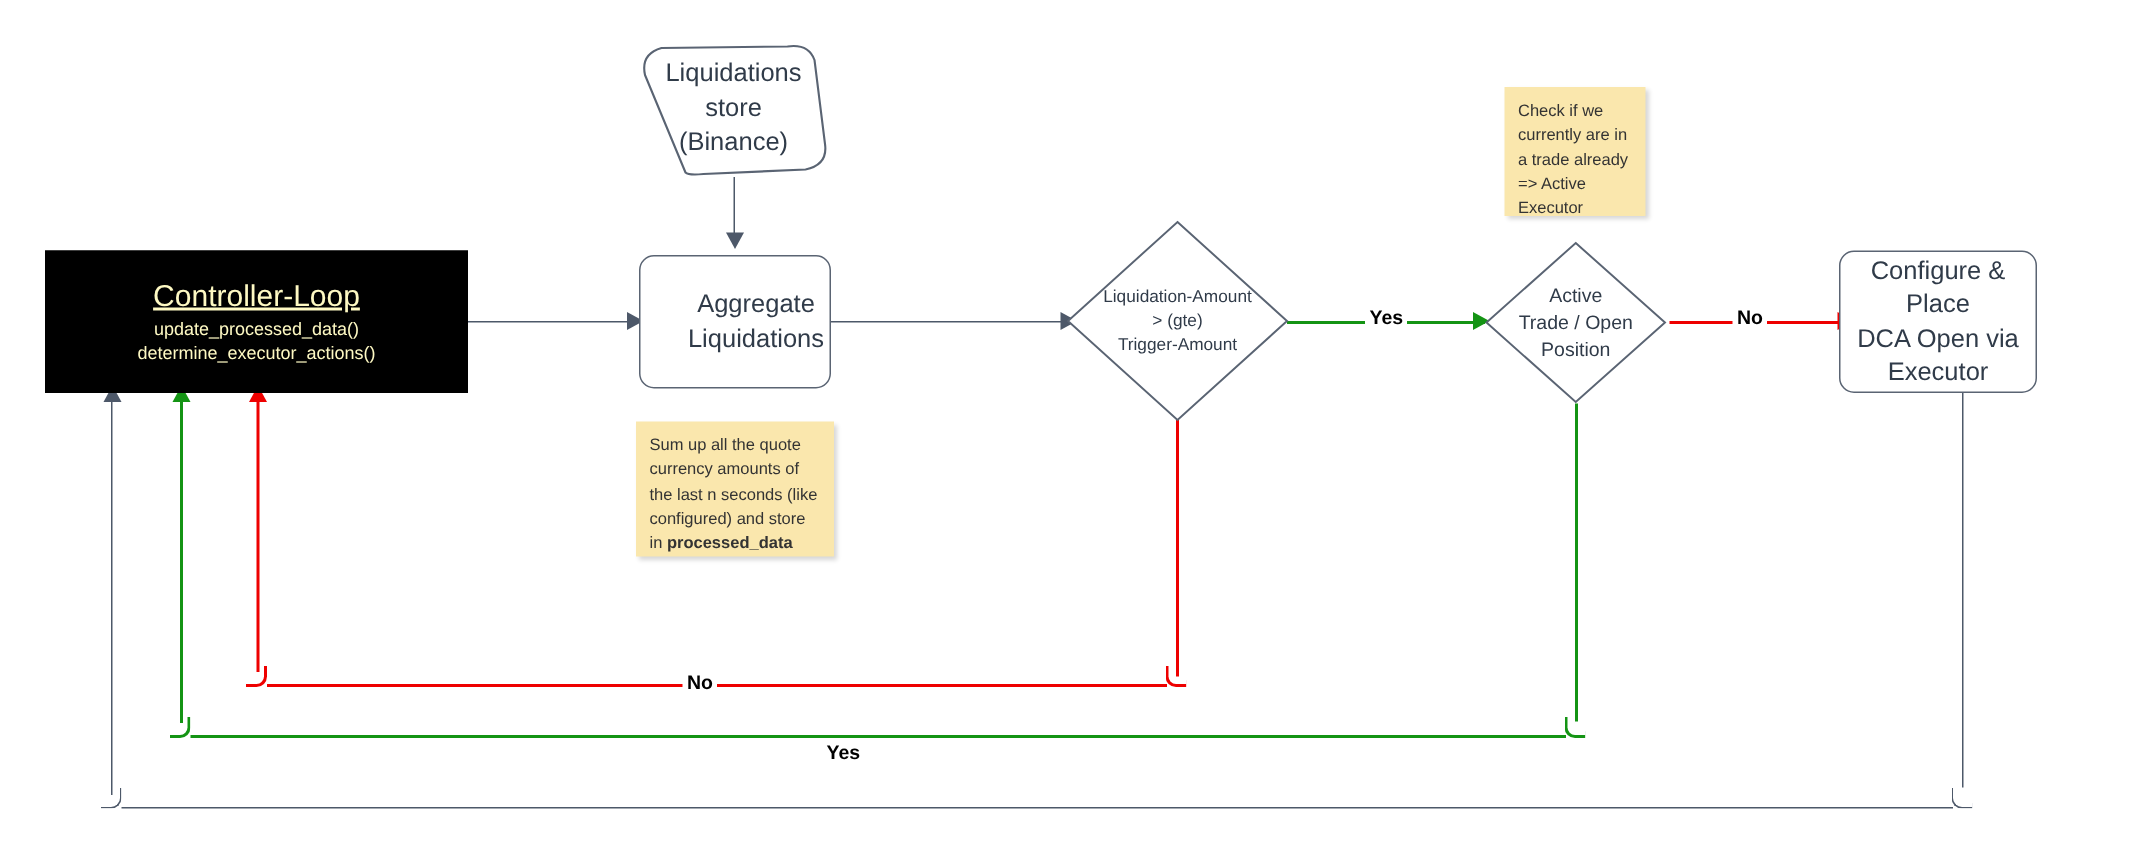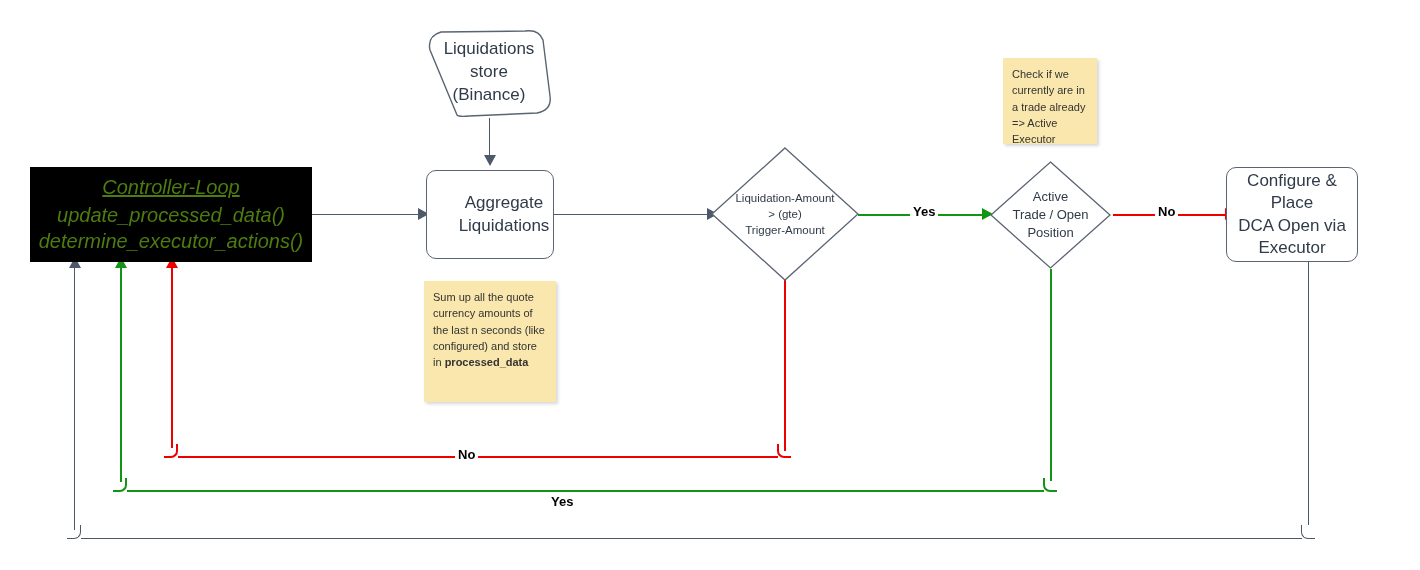--- a/index.html
+++ b/index.html
@@ -2,23 +2,23 @@
 <html><head>
 <meta charset="utf-8">
 <style>
   html,body{margin:0;padding:0;background:#ffffff;}
   body{font-family:"Liberation Sans",sans-serif;}
   #canvas{position:relative;width:1420px;height:570px;background:#ffffff;overflow:hidden;}
 
   .node{position:absolute;box-sizing:border-box;display:flex;align-items:center;justify-content:center;text-align:center;}
 
   
-  .ctrl{background:#000000;border:1px solid #000000;color:#4d7c0f;flex-direction:column;line-height:1.32;font-style:italic;}
+  .ctrl{background:#000000;border:1px solid #000000;color:#fef9c3;flex-direction:column;line-height:1.32;}
   .ctrl .ttl{font-size:20px;text-decoration:underline;margin-bottom:1px;}
-  .ctrl .ln{font-size:20px;}
+  .ctrl .ln{font-size:12px;}
 
   
   .proc{background:#ffffff;border:1.4px solid #5a6473;border-radius:10px;color:#303b49;font-size:17px;line-height:1.32;}
 
   
   .para{position:absolute;}
   .para .lbl{position:absolute;left:0;top:0;width:100%;height:100%;display:flex;flex-direction:column;
              align-items:center;justify-content:center;color:#303b49;font-size:17px;line-height:1.34;text-align:center;}
 
   
@@ -145,21 +145,21 @@
       <span>Position</span>
     </div>
   </div>
 
   <div class="node proc" style="left:1226px;top:167px;width:132px;height:95px;flex-direction:column;">
     <span>Configure &amp; Place</span>
     <span>DCA Open via</span>
     <span>Executor</span>
   </div>
 
-  <div class="note" style="left:424px;top:281px;width:132px;height:121px;">
+  <div class="note" style="left:424px;top:281px;width:132px;height:90px;">
     <span>Sum up all the quote currency amounts of the last n seconds (like configured) and store in </span><b>processed_data</b>
   </div>
 
   <div class="note" style="left:1003px;top:58px;width:94px;height:86px;">
     <span>Check if we currently are in a trade already =&gt; Active Executor</span>
   </div>
 
 </div>
 
 </body></html>

